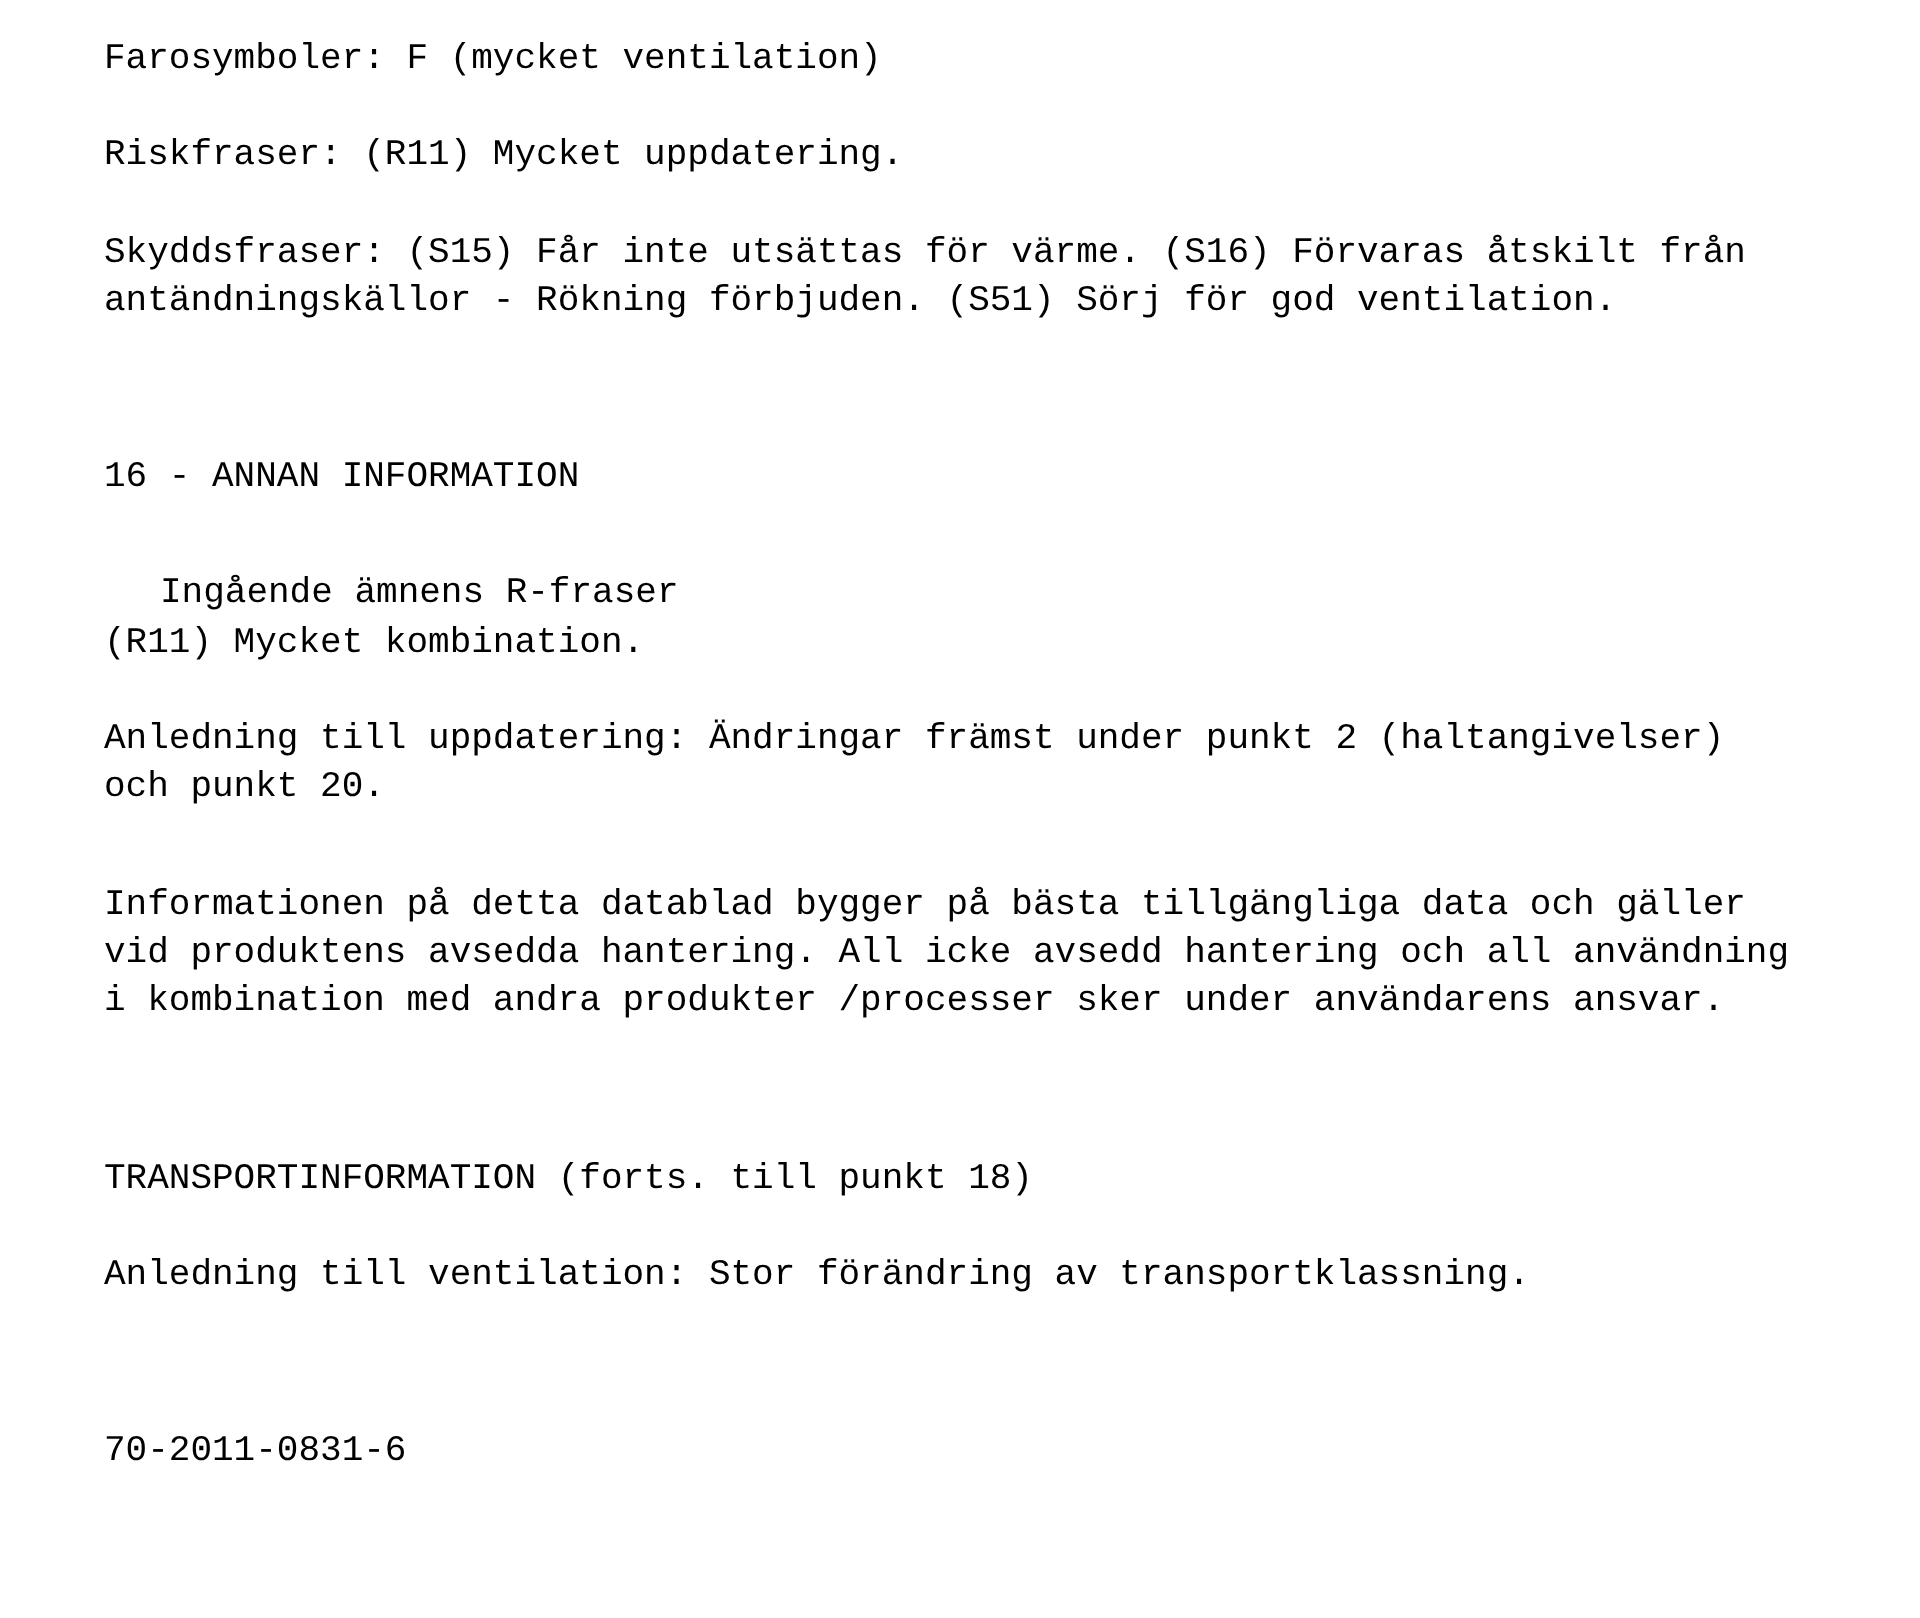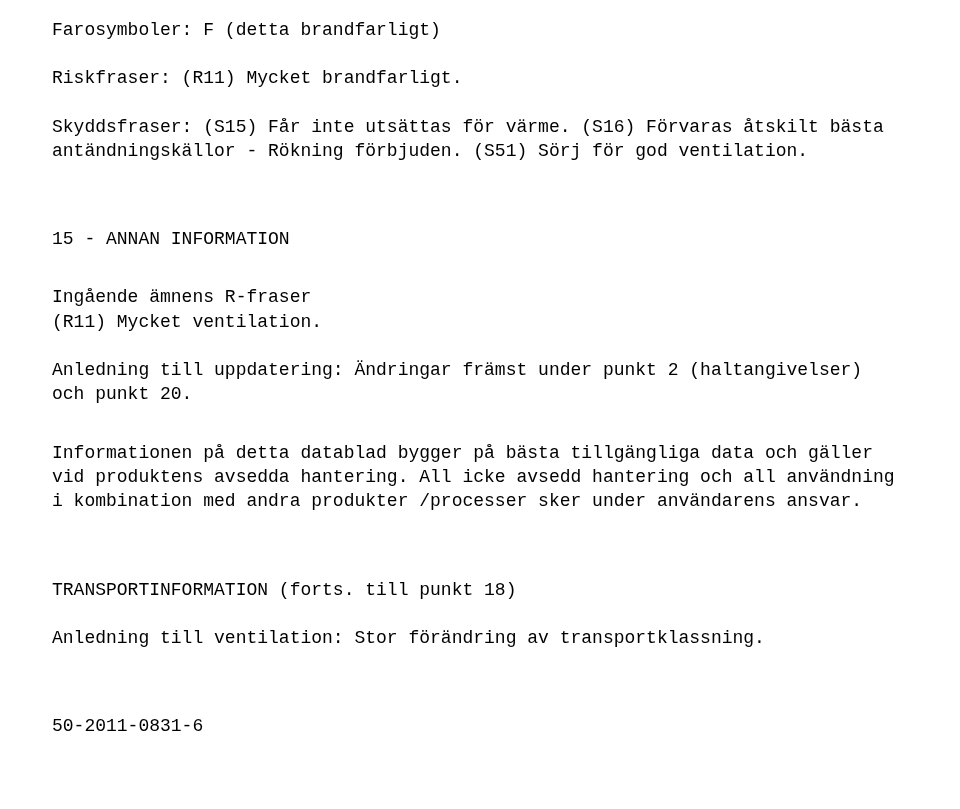--- a/index.html
+++ b/index.html
@@ -15,49 +15,50 @@
     line-height: 1.35;
     padding: 18px 60px 24px 52px;
     box-sizing: border-box;
   }
   .para {
     margin: 0 0 24px 0;
     white-space: normal;
   }
   .para.tight {
     margin-bottom: 0;
+    margin-left: 28px;
   }
   .gap-small { height: 10px; }
   .gap-big   { height: 40px; }
 </style>
 </head>
 <body>
 
-<p class="para">Farosymboler: F (detta brandfarligt)</p>
+<p class="para">Farosymboler: F (mycket ventilation)</p>
 
-<p class="para">Riskfraser: (R11) Mycket brandfarligt.</p>
+<p class="para">Riskfraser: (R11) Mycket uppdatering.</p>
 
-<p class="para">Skyddsfraser: (S15) Får inte utsättas för värme. (S16) Förvaras åtskilt bästa antändningskällor - Rökning förbjuden. (S51) Sörj för god ventilation.</p>
+<p class="para">Skyddsfraser: (S15) Får inte utsättas för värme. (S16) Förvaras åtskilt från antändningskällor - Rökning förbjuden. (S51) Sörj för god ventilation.</p>
 
 <div class="gap-big"></div>
 
-<p class="para">15 - ANNAN INFORMATION</p>
+<p class="para">16 - ANNAN INFORMATION</p>
 
 <div class="gap-small"></div>
 
 <p class="para tight">Ingående ämnens R-fraser</p>
-<p class="para">(R11) Mycket ventilation.</p>
+<p class="para">(R11) Mycket kombination.</p>
 
 <p class="para">Anledning till uppdatering: Ändringar främst under punkt 2 (haltangivelser) och punkt 20.</p>
 
 <div class="gap-small"></div>
 
 <p class="para">Informationen på detta datablad bygger på bästa tillgängliga data och gäller vid produktens avsedda hantering. All icke avsedd hantering och all användning i kombination med andra produkter /processer sker under användarens ansvar.</p>
 
 <div class="gap-big"></div>
 
 <p class="para">TRANSPORTINFORMATION (forts. till punkt 18)</p>
 
 <p class="para">Anledning till ventilation: Stor förändring av transportklassning.</p>
 
 <div class="gap-big"></div>
 
-<p class="para">50-2011-0831-6</p>
+<p class="para">70-2011-0831-6</p>
 
 </body></html>

